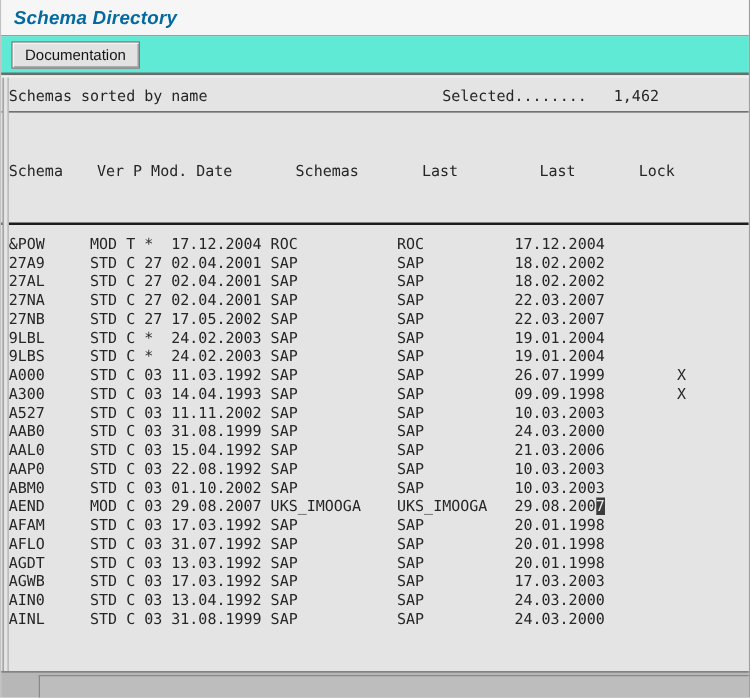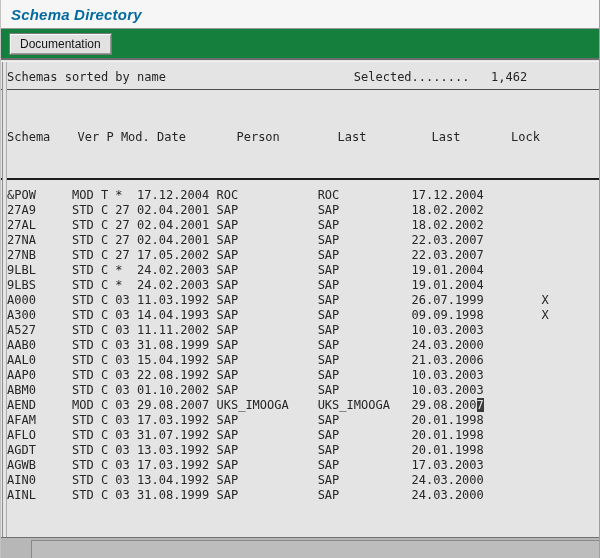--- a/index.html
+++ b/index.html
@@ -7,21 +7,21 @@
     width:600px;height:558px;overflow:hidden;position:relative;
     background:#e4e4e4;font-family:"Liberation Sans",sans-serif;
   }
   .window{position:absolute;inset:0;border-left:1px solid #c2c2c2;border-right:1px solid #9f9f9f;box-sizing:border-box;}
 
   
   .titlebar{height:28px;background:#f6f6f6;border-bottom:1px solid #9a9a9a;display:flex;align-items:center;padding-left:10px;}
   .title{font-style:italic;font-weight:bold;font-size:15px;color:#0369a1;letter-spacing:.2px;}
 
   
-  .toolbar{height:29px;background:#15803d;border-bottom:2px solid #6c6c6c;}
+  .toolbar{height:29px;background:#5eead4;border-bottom:2px solid #6c6c6c;}
   .btn{
     display:inline-block;margin:4px 0 0 8px;padding:3px 10px;
     font-family:"Liberation Sans",sans-serif;font-size:12px;color:#141414;
     background:var(--button-bg,#e2e2e2);border:1px solid #7a7a7a;
     box-shadow:inset 1px 1px 0 #fafafa, inset -1px -1px 0 #9a9a9a;
     cursor:default;
   }
 
   
   .content{
@@ -71,21 +71,21 @@
   <div class="toolbar">
     <span class="btn">Documentation</span>
   </div>
 
   <div class="content">
     <div class="statusline"><span class="sl-left">Schemas sorted by name</span><span class="sl-sel">Selected........</span><span>1,462</span></div>
 
     <div class="rule1"></div>
 
     <div class="thead">
-      <div class="hline"><span class="h h-schema">Schema</span><span class="h h-ver">Ver</span><span class="h h-p">P</span><span class="h h-mod">Mod.</span><span class="h h-date">Date</span><span class="h h-person">Person</span><span class="h h-last1">Last</span><span class="h h-last2">Last</span><span class="h">Lock</span></div>
+      <div class="hline"><span class="h h-schema">Schema</span><span class="h h-ver">Ver</span><span class="h h-p">P</span><span class="h h-mod">Mod.</span><span class="h h-date">Date</span><span class="h h-person">Schemas</span><span class="h h-last1">Last</span><span class="h h-last2">Last</span><span class="h">Lock</span></div>
     </div>
 
     <div class="rule2"></div>
 
     <div class="tbody"><div class="trow"><span class="c c-name">&amp;POW</span><span class="c c-ver">MOD</span><span class="c c-p">T</span><span class="c c-sg">*</span><span class="c c-date">17.12.2004</span><span class="c c-person">ROC</span><span class="c c-chby">ROC</span><span class="c c-chon">17.12.2004</span><span class="c c-lock"></span></div><div class="trow"><span class="c c-name">27A9</span><span class="c c-ver">STD</span><span class="c c-p">C</span><span class="c c-sg">27</span><span class="c c-date">02.04.2001</span><span class="c c-person">SAP</span><span class="c c-chby">SAP</span><span class="c c-chon">18.02.2002</span><span class="c c-lock"></span></div><div class="trow"><span class="c c-name">27AL</span><span class="c c-ver">STD</span><span class="c c-p">C</span><span class="c c-sg">27</span><span class="c c-date">02.04.2001</span><span class="c c-person">SAP</span><span class="c c-chby">SAP</span><span class="c c-chon">18.02.2002</span><span class="c c-lock"></span></div><div class="trow"><span class="c c-name">27NA</span><span class="c c-ver">STD</span><span class="c c-p">C</span><span class="c c-sg">27</span><span class="c c-date">02.04.2001</span><span class="c c-person">SAP</span><span class="c c-chby">SAP</span><span class="c c-chon">22.03.2007</span><span class="c c-lock"></span></div><div class="trow"><span class="c c-name">27NB</span><span class="c c-ver">STD</span><span class="c c-p">C</span><span class="c c-sg">27</span><span class="c c-date">17.05.2002</span><span class="c c-person">SAP</span><span class="c c-chby">SAP</span><span class="c c-chon">22.03.2007</span><span class="c c-lock"></span></div><div class="trow"><span class="c c-name">9LBL</span><span class="c c-ver">STD</span><span class="c c-p">C</span><span class="c c-sg">*</span><span class="c c-date">24.02.2003</span><span class="c c-person">SAP</span><span class="c c-chby">SAP</span><span class="c c-chon">19.01.2004</span><span class="c c-lock"></span></div><div class="trow"><span class="c c-name">9LBS</span><span class="c c-ver">STD</span><span class="c c-p">C</span><span class="c c-sg">*</span><span class="c c-date">24.02.2003</span><span class="c c-person">SAP</span><span class="c c-chby">SAP</span><span class="c c-chon">19.01.2004</span><span class="c c-lock"></span></div><div class="trow"><span class="c c-name">A000</span><span class="c c-ver">STD</span><span class="c c-p">C</span><span class="c c-sg">03</span><span class="c c-date">11.03.1992</span><span class="c c-person">SAP</span><span class="c c-chby">SAP</span><span class="c c-chon">26.07.1999</span><span class="c c-lock">X</span></div><div class="trow"><span class="c c-name">A300</span><span class="c c-ver">STD</span><span class="c c-p">C</span><span class="c c-sg">03</span><span class="c c-date">14.04.1993</span><span class="c c-person">SAP</span><span class="c c-chby">SAP</span><span class="c c-chon">09.09.1998</span><span class="c c-lock">X</span></div><div class="trow"><span class="c c-name">A527</span><span class="c c-ver">STD</span><span class="c c-p">C</span><span class="c c-sg">03</span><span class="c c-date">11.11.2002</span><span class="c c-person">SAP</span><span class="c c-chby">SAP</span><span class="c c-chon">10.03.2003</span><span class="c c-lock"></span></div><div class="trow"><span class="c c-name">AAB0</span><span class="c c-ver">STD</span><span class="c c-p">C</span><span class="c c-sg">03</span><span class="c c-date">31.08.1999</span><span class="c c-person">SAP</span><span class="c c-chby">SAP</span><span class="c c-chon">24.03.2000</span><span class="c c-lock"></span></div><div class="trow"><span class="c c-name">AAL0</span><span class="c c-ver">STD</span><span class="c c-p">C</span><span class="c c-sg">03</span><span class="c c-date">15.04.1992</span><span class="c c-person">SAP</span><span class="c c-chby">SAP</span><span class="c c-chon">21.03.2006</span><span class="c c-lock"></span></div><div class="trow"><span class="c c-name">AAP0</span><span class="c c-ver">STD</span><span class="c c-p">C</span><span class="c c-sg">03</span><span class="c c-date">22.08.1992</span><span class="c c-person">SAP</span><span class="c c-chby">SAP</span><span class="c c-chon">10.03.2003</span><span class="c c-lock"></span></div><div class="trow"><span class="c c-name">ABM0</span><span class="c c-ver">STD</span><span class="c c-p">C</span><span class="c c-sg">03</span><span class="c c-date">01.10.2002</span><span class="c c-person">SAP</span><span class="c c-chby">SAP</span><span class="c c-chon">10.03.2003</span><span class="c c-lock"></span></div><div class="trow"><span class="c c-name">AEND</span><span class="c c-ver">MOD</span><span class="c c-p">C</span><span class="c c-sg">03</span><span class="c c-date">29.08.2007</span><span class="c c-person">UKS_IMOOGA</span><span class="c c-chby">UKS_IMOOGA</span><span class="c c-chon">29.08.200<span class="cursor">7</span></span><span class="c c-lock"></span></div><div class="trow"><span class="c c-name">AFAM</span><span class="c c-ver">STD</span><span class="c c-p">C</span><span class="c c-sg">03</span><span class="c c-date">17.03.1992</span><span class="c c-person">SAP</span><span class="c c-chby">SAP</span><span class="c c-chon">20.01.1998</span><span class="c c-lock"></span></div><div class="trow"><span class="c c-name">AFLO</span><span class="c c-ver">STD</span><span class="c c-p">C</span><span class="c c-sg">03</span><span class="c c-date">31.07.1992</span><span class="c c-person">SAP</span><span class="c c-chby">SAP</span><span class="c c-chon">20.01.1998</span><span class="c c-lock"></span></div><div class="trow"><span class="c c-name">AGDT</span><span class="c c-ver">STD</span><span class="c c-p">C</span><span class="c c-sg">03</span><span class="c c-date">13.03.1992</span><span class="c c-person">SAP</span><span class="c c-chby">SAP</span><span class="c c-chon">20.01.1998</span><span class="c c-lock"></span></div><div class="trow"><span class="c c-name">AGWB</span><span class="c c-ver">STD</span><span class="c c-p">C</span><span class="c c-sg">03</span><span class="c c-date">17.03.1992</span><span class="c c-person">SAP</span><span class="c c-chby">SAP</span><span class="c c-chon">17.03.2003</span><span class="c c-lock"></span></div><div class="trow"><span class="c c-name">AIN0</span><span class="c c-ver">STD</span><span class="c c-p">C</span><span class="c c-sg">03</span><span class="c c-date">13.04.1992</span><span class="c c-person">SAP</span><span class="c c-chby">SAP</span><span class="c c-chon">24.03.2000</span><span class="c c-lock"></span></div><div class="trow"><span class="c c-name">AINL</span><span class="c c-ver">STD</span><span class="c c-p">C</span><span class="c c-sg">03</span><span class="c c-date">31.08.1999</span><span class="c c-person">SAP</span><span class="c c-chby">SAP</span><span class="c c-chon">24.03.2000</span><span class="c c-lock"></span></div></div>
 
     <div class="left-strip"></div>
   </div>
 
   <div class="bottombar">

